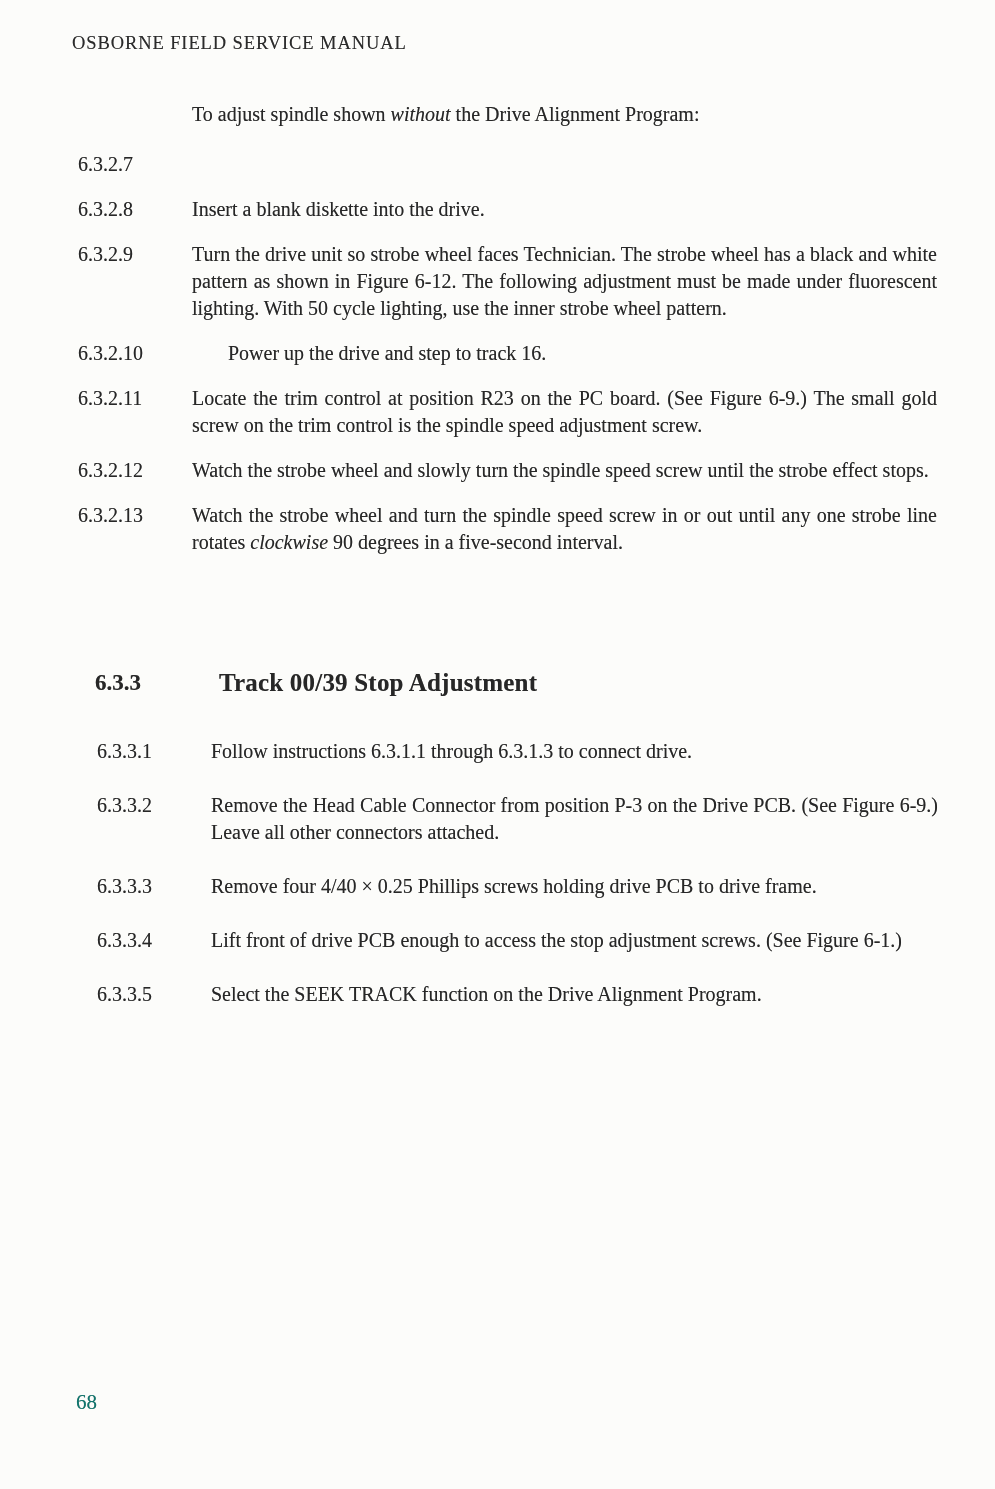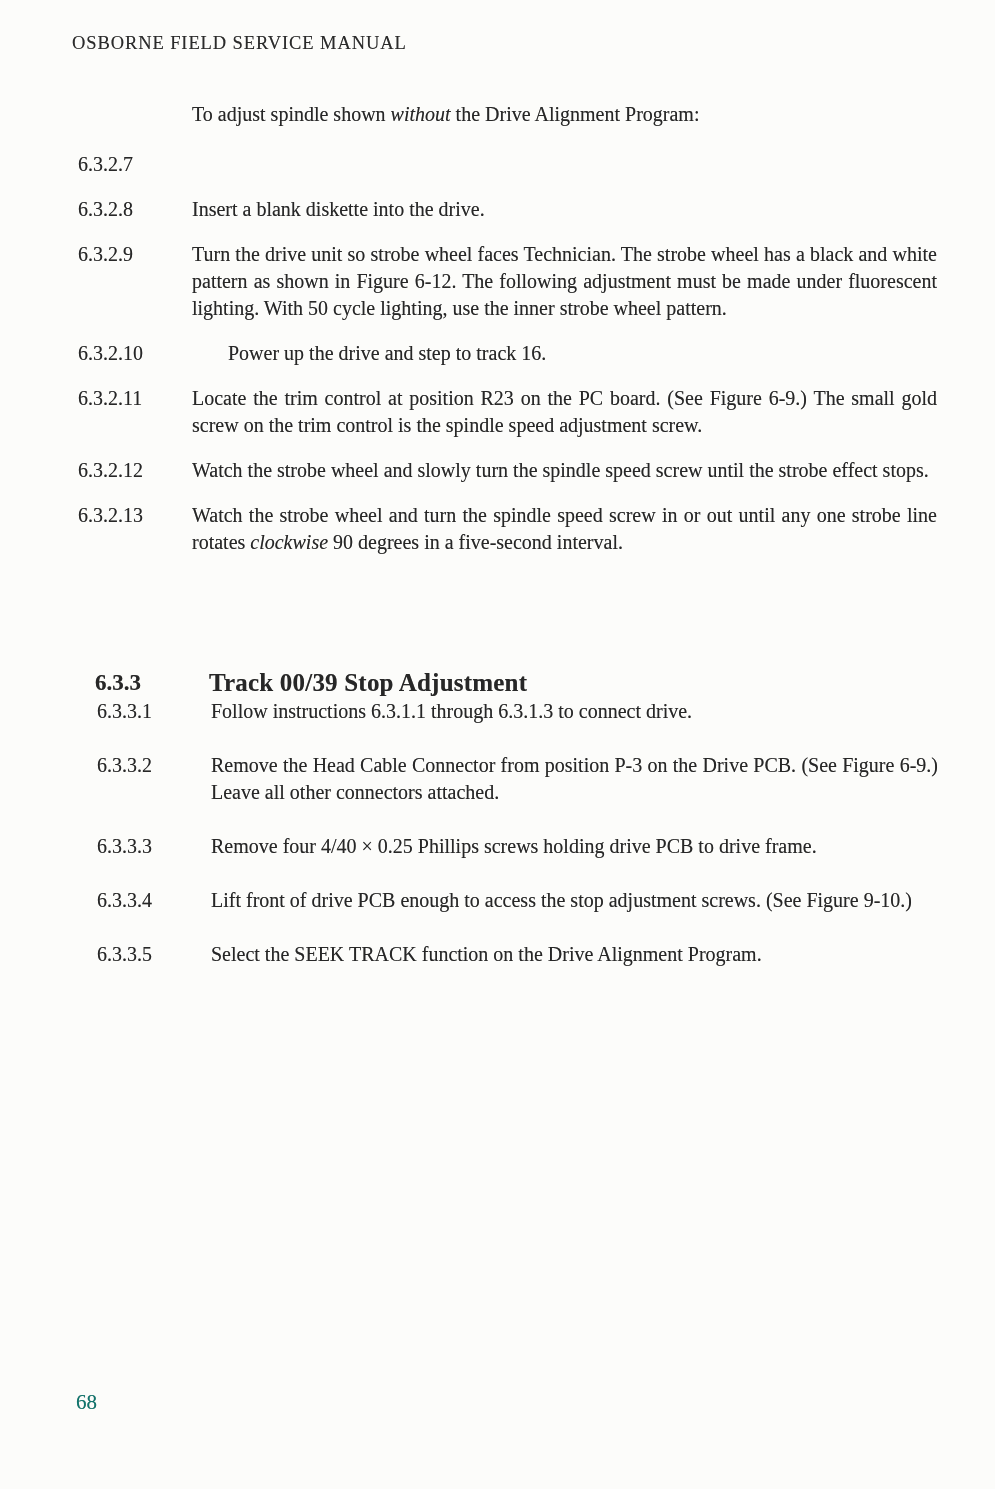--- a/index.html
+++ b/index.html
@@ -52,20 +52,22 @@
     line-height: 27px;
     text-align: justify;
     hyphens: none;
   }
   .intro-row { margin-bottom: 23px; }
   .em { font-style: italic; margin-top: 48px; }
   .section-heading {
     display: flex;
     align-items: flex-start;
     margin-top: 112px;
+    margin-bottom: 40px;
+    gap: 10px;
   }
   .section-heading .num {
     font-weight: bold;
     font-size: 23px;
     padding-left: 17px;
     line-height: 30px;
   }
   .section-heading h2 {
     margin: 0;
     font-size: 25px;
@@ -144,21 +146,21 @@
       <p class="text">Remove the Head Cable Connector from position P-3 on the Drive PCB. (See Figure 6-9.) Leave all other connectors attached.</p>
     </div>
 
     <div class="row row-633">
       <div class="num">6.3.3.3</div>
       <p class="text">Remove four 4/40 × 0.25 Phillips screws holding drive PCB to drive frame.</p>
     </div>
 
     <div class="row row-633">
       <div class="num">6.3.3.4</div>
-      <p class="text">Lift front of drive PCB enough to access the stop adjustment screws. (See Figure 9-10.)</p>
+      <p class="text">Lift front of drive PCB enough to access the stop adjustment screws. (See Figure 6-1.)</p>
     </div>
 
     <div class="row row-633">
       <div class="num">6.3.3.5</div>
       <p class="text">Select the SEEK TRACK function on the Drive Alignment Program.</p>
     </div>
 
 
   </div>
 

